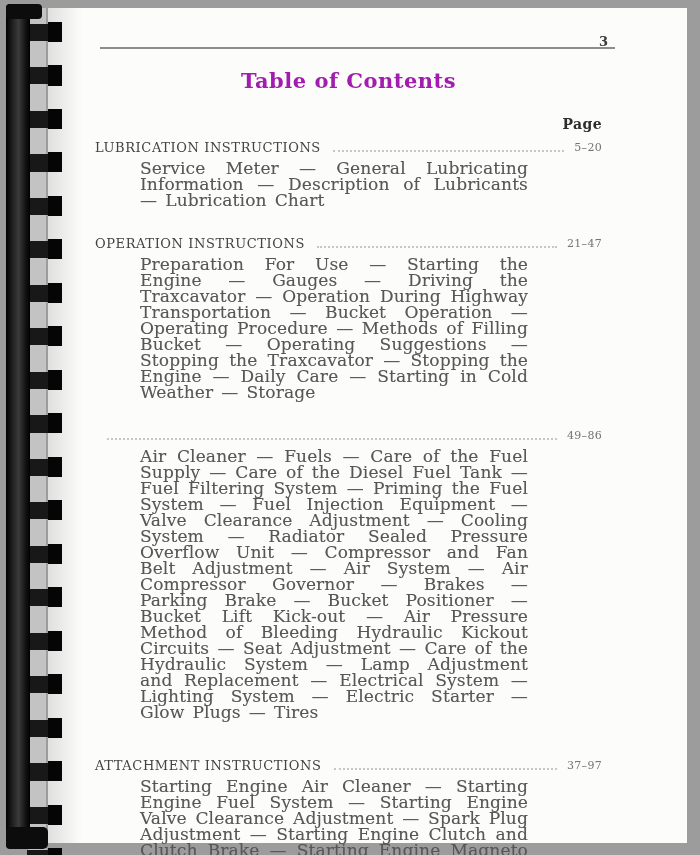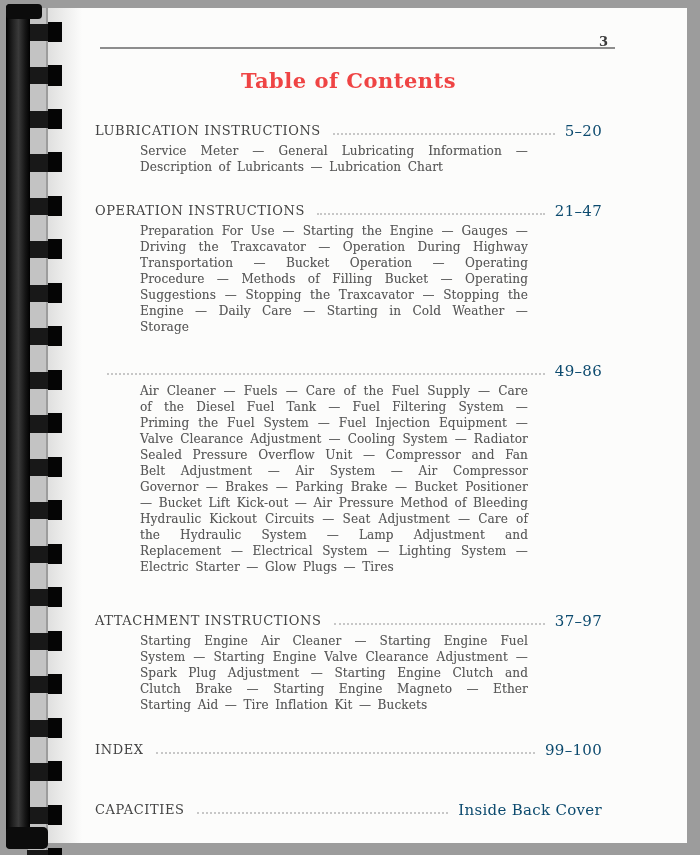--- a/index.html
+++ b/index.html
@@ -42,60 +42,61 @@
   .folio{
     position:absolute;left:460px;top:26px;width:100px;text-align:right;
     font-size:13px;font-weight:bold;color:#3c3c3c;
   }
   .header-rule{
     position:absolute;left:52px;top:39px;width:515px;height:0;
     border-top:2px solid #8d8d8d;
   }
   .doc-title{
     position:absolute;left:47px;top:60px;width:507px;text-align:center;
-    font-size:21px;font-weight:bold;letter-spacing:.5px;color:#ef4444;
+    font-size:21px;font-weight:bold;letter-spacing:.5px;color:#a21caf;
   }
   
   .content{position:absolute;left:47px;top:108px;width:507px;}
   .page-col-header{
     text-align:right;font-size:14px;font-weight:bold;color:#2e2e2e;
     line-height:17px;letter-spacing:.4px;
   }
   .toc-row{display:flex;align-items:flex-end;line-height:16px;}
   .toc-heading{
     font-size:13px;color:#434343;letter-spacing:.6px;white-space:nowrap;
   }
   .leader{
     flex:1;align-self:flex-end;margin:0 10px 4px 12px;
     border-bottom:2px dotted #c7c7c7;min-width:20px;
   }
-  .toc-pages{font-size:15px;color:#0c4a6e;white-space:nowrap;letter-spacing:.3px;}
+  .toc-pages{font-size:11px;color:#737373;white-space:nowrap;letter-spacing:.3px;}
   .toc-desc{
     margin-left:45px;width:388px;margin-top:4px;
-    font-size:12px;line-height:16px;color:#575757;
+    font-size:17px;line-height:16px;color:#575757;
     text-align:justify;letter-spacing:.15px;word-spacing:2.5px;
     text-shadow:.2px .2px .3px rgba(90,90,90,.35);
   }
   .sect{margin-top:28px;}
   .sect-first{margin-top:7px;}
   .sect-attach{margin-top:38px;}
   .sect-index{margin-top:29px;}
   .sect-capacities{margin-top:44px;}
 </style>
 </head>
 <body>
 
 <div class="sheet">
   <div class="sheet-shade"></div>
 
   <div class="folio">3</div>
   <div class="header-rule"></div>
   <div class="doc-title">Table of Contents</div>
 
   <div class="content">
+    <div class="page-col-header">Page</div>
 
     <div class="sect sect-first">
       <div class="toc-row">
         <span class="toc-heading">LUBRICATION INSTRUCTIONS</span>
         <span class="leader"></span>
         <span class="toc-pages">5–20</span>
       </div>
       <div class="toc-desc">Service Meter — General Lubricating Information — Description of Lubricants — Lubrication Chart</div>
     </div>
 

